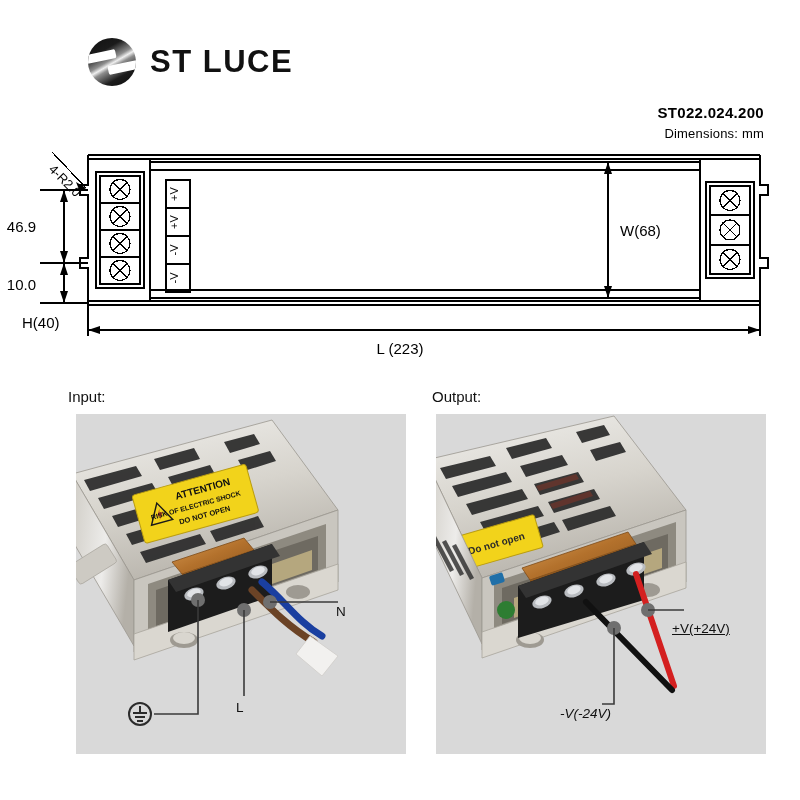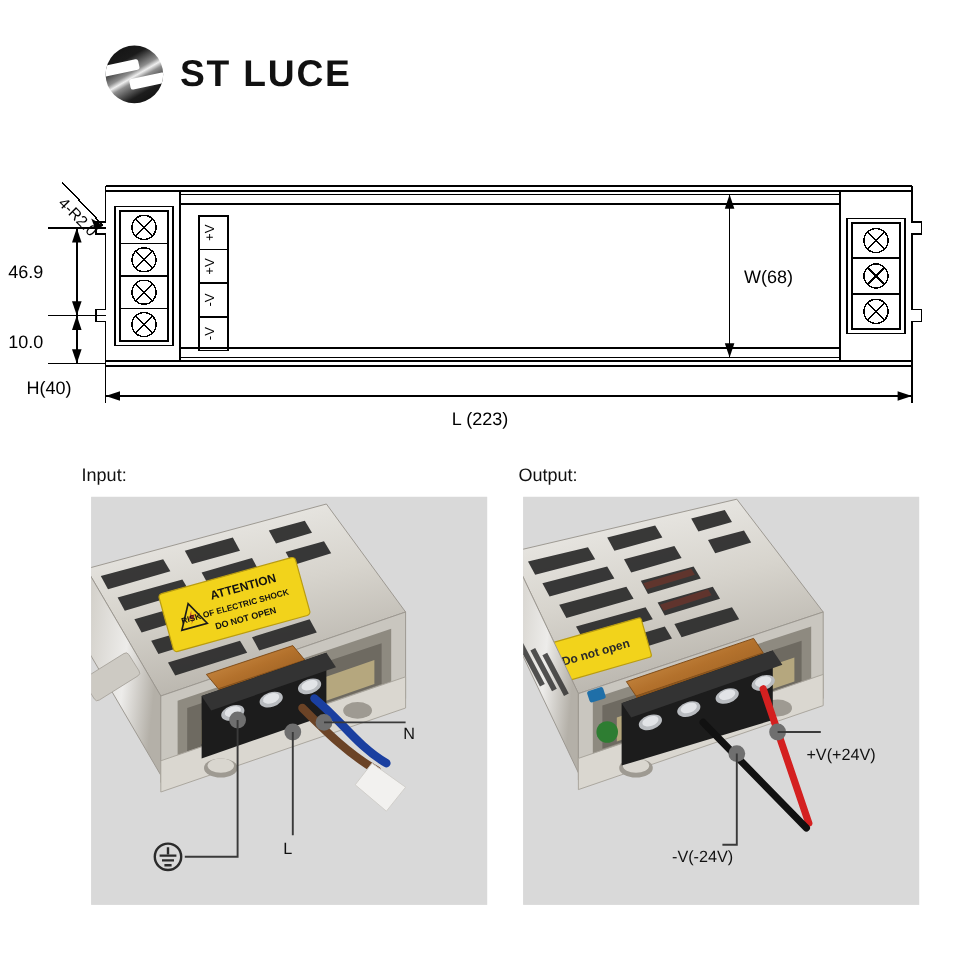--- a/index.html
+++ b/index.html
@@ -37,33 +37,37 @@
   #lbl-output{left:432px;top:388px;}
 
   .photo-panel{position:absolute;top:414px;width:330px;height:340px;background:#d9d9d9;}
   #panel-input{left:76px;}
   #panel-output{left:436px;}
   .photo-panel svg{display:block;}
 
   .callout{position:absolute;font-size:13.5px;color:#111;white-space:nowrap;}
   #co-n{left:336px;top:604px;}
   #co-l{left:236px;top:700px;}
-  #co-pv{left:672px;top:621px;}
-  #co-nv{left:560px;top:706px;}
+  #co-pv{left:672px;top:621px;text-decoration:underline;}
+  #co-nv{left:560px;top:706px;font-style:italic;}
 </style>
 </head>
 <body>
 
 <div class="page">
 
   <div class="brand">
     <div class="brand-mark"></div>
     <div class="brand-name">ST LUCE</div>
   </div>
 
+  <div class="code-block">
+    <div class="code">ST022.024.200</div>
+    <div class="dims">Dimensions:  mm</div>
+  </div>
 
   <div class="drawing">
     <svg width="800" height="225" viewBox="0 0 800 225" xmlns="http://www.w3.org/2000/svg">
       <g stroke="#000" fill="none" stroke-width="1.2" shape-rendering="crispEdges">
 
         <line x1="88" y1="15" x2="760" y2="15"></line>
         <line x1="88" y1="19" x2="760" y2="19"></line>
 
         <line x1="150" y1="22" x2="700" y2="22"></line>
         <line x1="150" y1="30" x2="700" y2="30"></line>

